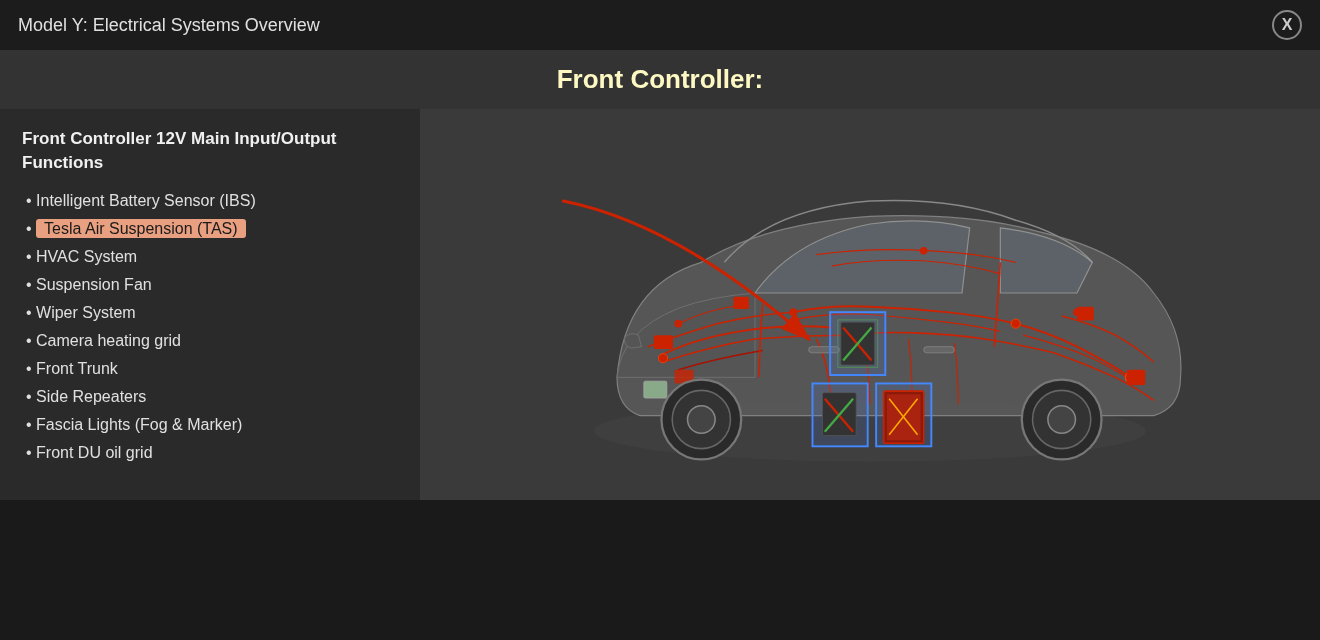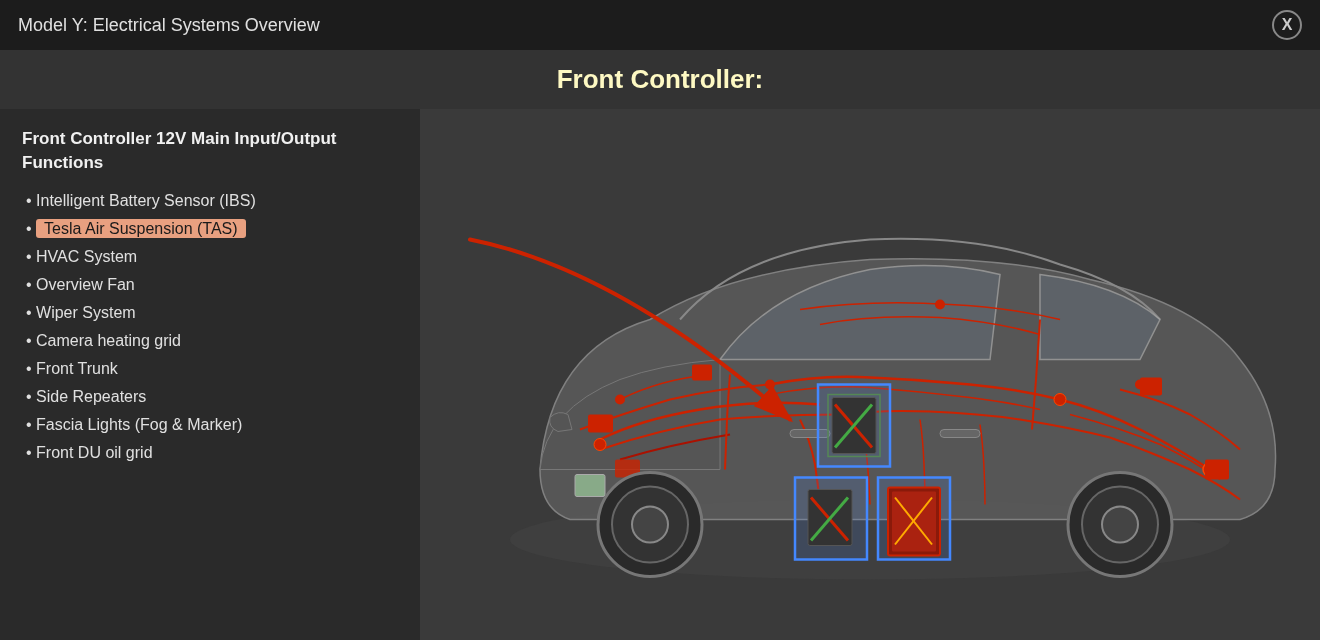--- a/index.html
+++ b/index.html
@@ -6,21 +6,21 @@
     body {
       width: 1320px;
       height: 640px;
       background: #1a1a1a;
       font-family: Arial, sans-serif;
       overflow: hidden;
     }
 
     .window {
       width: 1320px;
-      height: 640px;
+      height: 500px;
       background: #2a2a2a;
       position: relative;
       display: flex;
       flex-direction: column;
     }
 
     .title-bar {
       background: #1c1c1c;
       color: #e0e0e0;
       padding: 10px 18px;
@@ -142,21 +142,21 @@
   </div>
 
   <div class="content-area">
 
     <div class="left-panel">
       <div class="panel-title">Front Controller 12V Main Input/Output Functions</div>
       <ul class="function-list">
         <li>Intelligent Battery Sensor (IBS)</li>
         <li><span class="highlighted">Tesla Air Suspension (TAS)</span></li>
         <li>HVAC System</li>
-        <li>Overview Fan</li>
+        <li>Suspension Fan</li>
         <li>Wiper System</li>
         <li>Camera heating grid</li>
         <li>Front Trunk</li>
         <li>Side Repeaters</li>
         <li>Fascia Lights (Fog &amp; Marker)</li>
         <li>Front DU oil grid</li>
       </ul>
     </div>
 
     <div class="right-panel">

